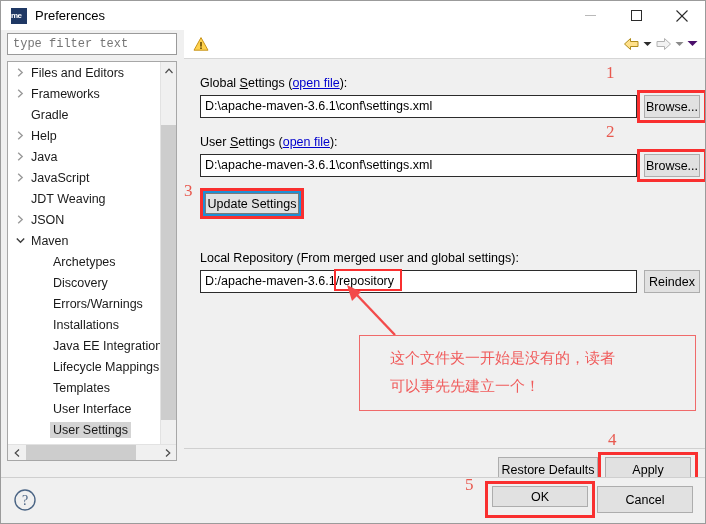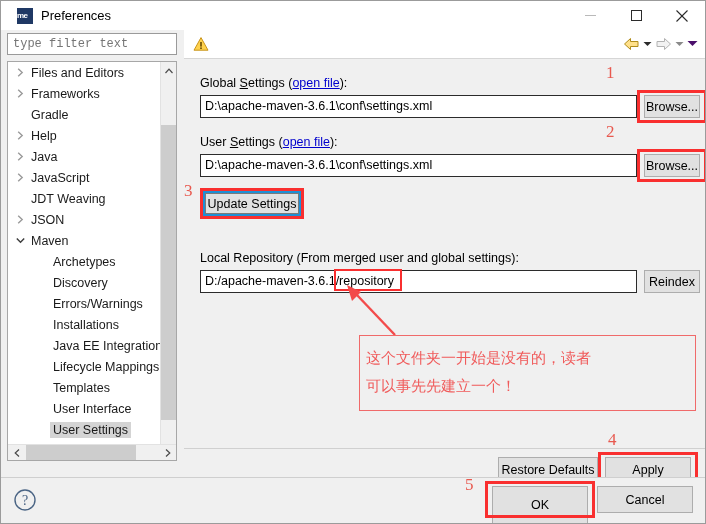--- a/index.html
+++ b/index.html
@@ -23,21 +23,21 @@
 
   
   .titlebar {
     position: absolute; left: 0; top: 0;
     width: 704px; height: 29px;
     background: #ffffff;
     display: flex; align-items: center;
   }
   .app-icon {
     width: 16px; height: 16px;
-    margin-left: 16px;
+    margin-left: 10px;
     background: #1f3864;
     color: #ffffff;
     font-size: 8px;
     line-height: 16px;
     text-align: left;
     font-weight: bold;
     letter-spacing: -0.5px;
   }
   .title-text {
     margin-left: 8px;
@@ -237,21 +237,21 @@
     pointer-events: none;
   }
 
   .cn-box {
     position: absolute;
     border: 1px solid #f06a6a;
     background: transparent;
     color: #f05a5a;
     font-size: 15px;
     line-height: 28px;
-    padding: 8px 12px 10px 6px;
+    padding: 8px 12px 10px 30px;
     white-space: nowrap;
     font-family: "DejaVu Sans", sans-serif;
   }
 
   .sep-line {
     position: absolute;
     background: #d0d0d0;
     height: 1px;
   }
 
@@ -521,19 +521,19 @@
     </div>
   </div>
 
   <div class="bottom-bar">
     <span class="help-icon">
       <svg width="24" height="24" viewBox="0 0 24 24">
         <circle cx="12" cy="12" r="10" fill="none" stroke="#4a6484" stroke-width="1.4"></circle>
         <text x="12" y="17" text-anchor="middle" font-size="14" font-family="Liberation Serif, serif" fill="#4a6484">?</text>
       </svg>
     </span>
-    <button class="btn" style="left:491px; top:8px; width:96px; height:38px;">OK</button>
+    <button class="btn" style="left:491px; top:8px; width:96px; height:21px;">OK</button>
     <button class="btn" style="left:596px; top:8px; width:96px; height:27px;">Cancel</button>
     <div class="redbox" style="left:484px; top:3px; width:110px; height:37px;"></div>
     <div class="rednum" style="left:464px; top:-3px;">5</div>
   </div>
 
 </div>
 
 </body></html>

